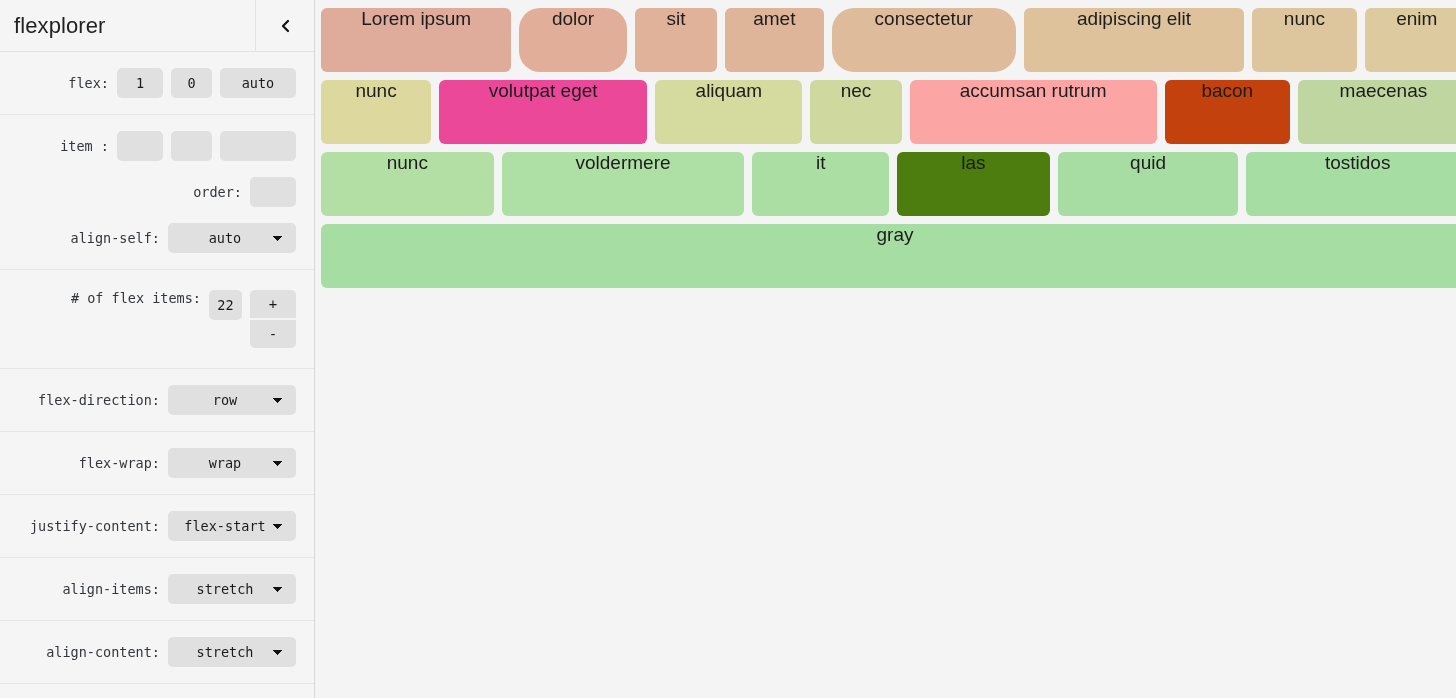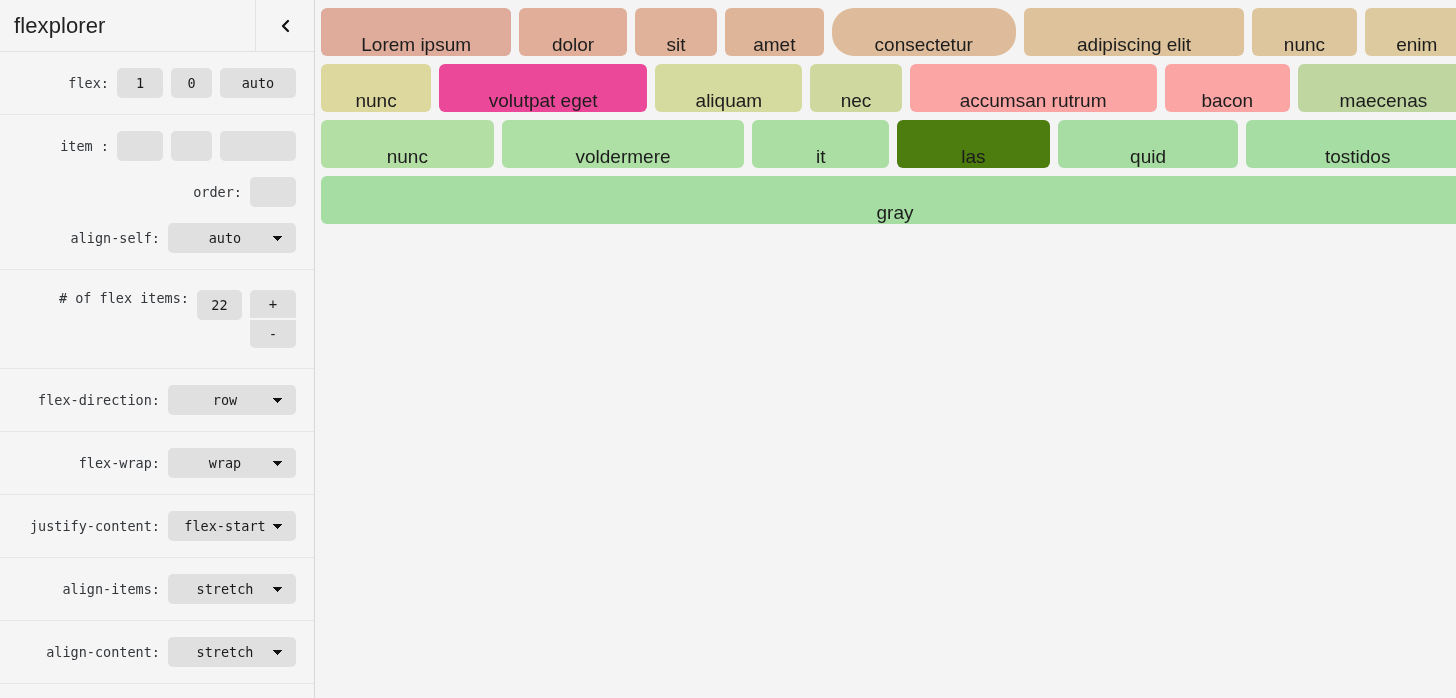--- a/index.html
+++ b/index.html
@@ -83,21 +83,21 @@
     font-family: "DejaVu Sans Mono", "Liberation Mono", monospace;
     font-size: 13.5px;
     color: #1b1b1b;
     text-align: center;
     outline: none;
     padding: 0;
   }
   .ctrl.num-sm  { width: 46px; }
   .ctrl.num-xs  { width: 41px; }
   .ctrl.num-md  { width: 76px; }
-  .ctrl.num-cnt { width: 45px; }
+  .ctrl.num-cnt { width: 33px; }
   .ctrl.num-ord { width: 46px; }
 
   .ctrl.sel {
     width: 128px;
     height: 30px;
     -webkit-appearance: none;
     appearance: none;
     text-align: center;
     text-align-last: center;
     padding-right: 14px;
@@ -148,23 +148,23 @@
     flex-wrap: wrap;
     justify-content: flex-start;
     align-items: stretch;
     align-content: flex-start;
     gap: 8px;
     width: 1148px;
     min-height: 100px;
   }
   .flex-item {
     border-radius: 6px;
-    height: 48px;
-    display: flex;
-    align-items: flex-end;
+    height: 64px;
+    display: flex;
+    align-items: flex-start;
     justify-content: center;
     font-family: "Liberation Sans", sans-serif;
     font-size: 19px;
     color: #1d1d1d;
     white-space: nowrap;
     padding: 0 24px;
     flex: 1 0 auto;
     cursor: pointer;
     user-select: none;
   }
@@ -259,21 +259,21 @@
       </div>
     </div>
 
   </aside>
 
   <main class="main">
     <div class="flex-container" id="flex-container">
         <div class="flex-item" style="background: rgb(223, 171, 155); flex-basis: 190px;">
           <span>Lorem ipsum</span>
         </div>
-        <div class="flex-item" style="background: rgb(224, 174, 153); flex-basis: 107px;">
+        <div class="flex-item" style="background: rgb(224, 174, 153); flex-basis: 107px; border-radius: 21px;">
           <span>dolor</span>
         </div>
         <div class="flex-item" style="background: rgb(224, 178, 153); flex-basis: 82px;">
           <span>sit</span>
         </div>
         <div class="flex-item" style="background: rgb(223, 181, 154); flex-basis: 98px;">
           <span>amet</span>
         </div>
         <div class="flex-item" style="background: rgb(222, 188, 155); flex-basis: 184px; border-radius: 22px;">
           <span>consectetur</span>
@@ -295,21 +295,21 @@
         </div>
         <div class="flex-item" style="background: rgb(213, 218, 158); flex-basis: 144px;">
           <span>aliquam</span>
         </div>
         <div class="flex-item" style="background: rgb(207, 217, 159); flex-basis: 88px;">
           <span>nec</span>
         </div>
         <div class="flex-item" style="background: #fca5a5; flex-basis: 244px;">
           <span>accumsan rutrum</span>
         </div>
-        <div class="flex-item" style="background: #fca5a5; flex-basis: 122px;">
+        <div class="flex-item" style="background: #c2410c; flex-basis: 122px;">
           <span>bacon</span>
         </div>
         <div class="flex-item" style="background: rgb(191, 214, 161); flex-basis: 168px;">
           <span>maecenas</span>
         </div>
         <div class="flex-item" style="background: rgb(179, 223, 165); flex-basis: 148px;">
           <span>nunc</span>
         </div>
         <div class="flex-item" style="background: rgb(174, 223, 164); flex-basis: 218px;">
           <span>voldermere</span>

